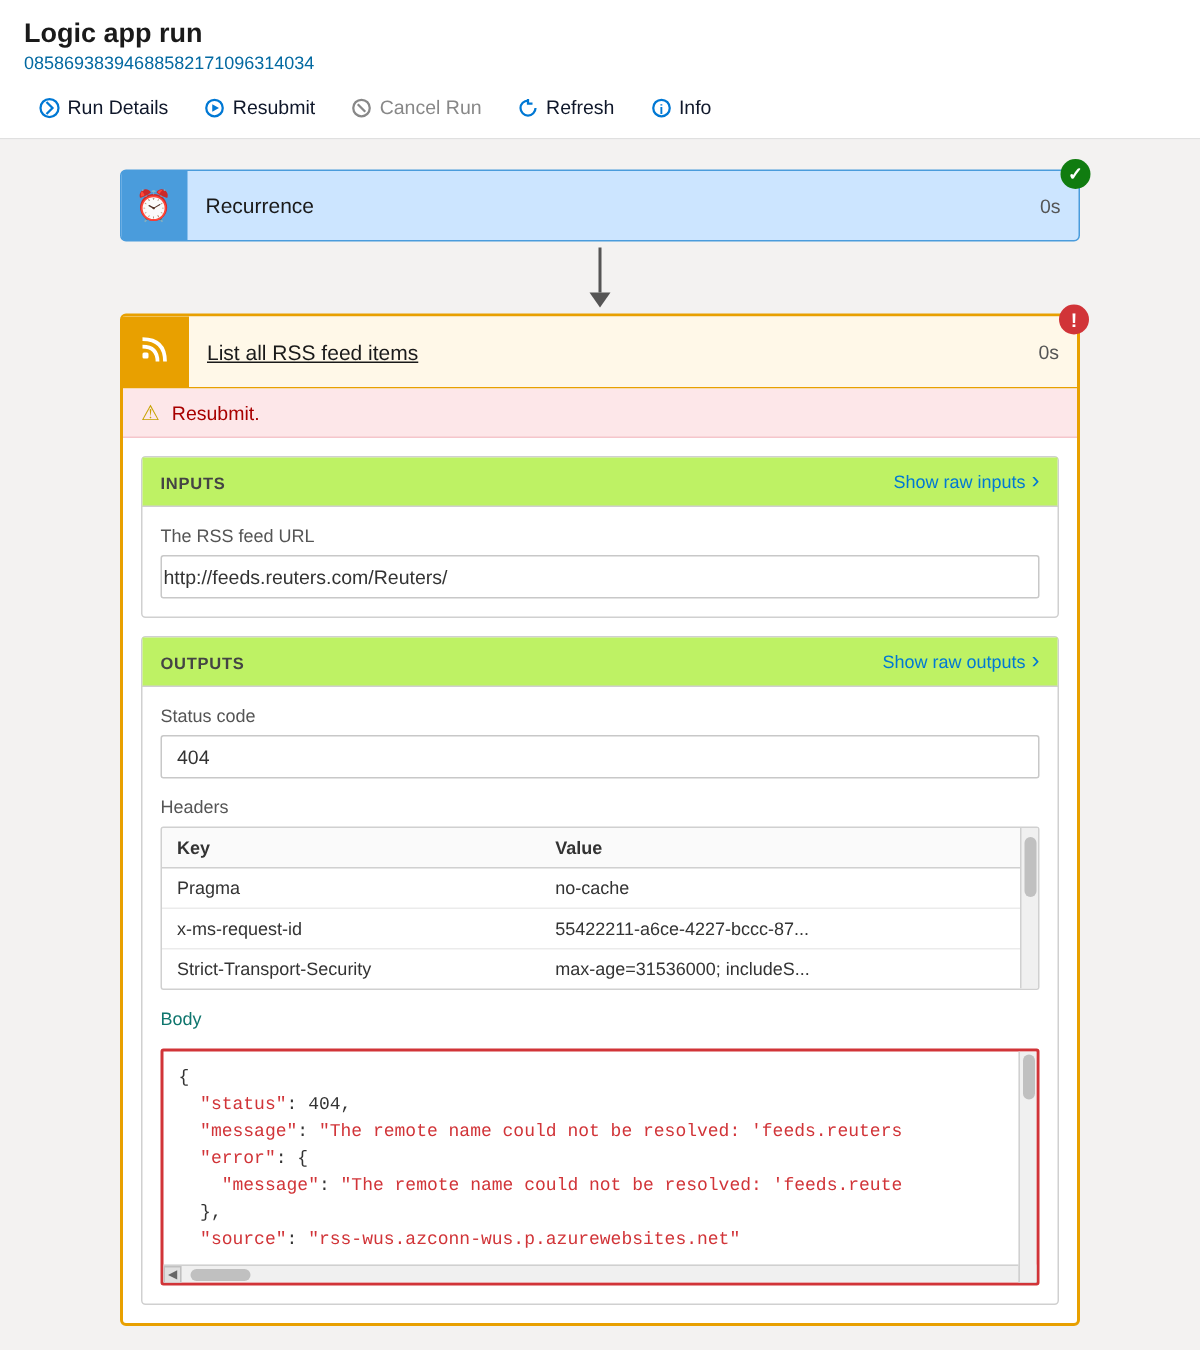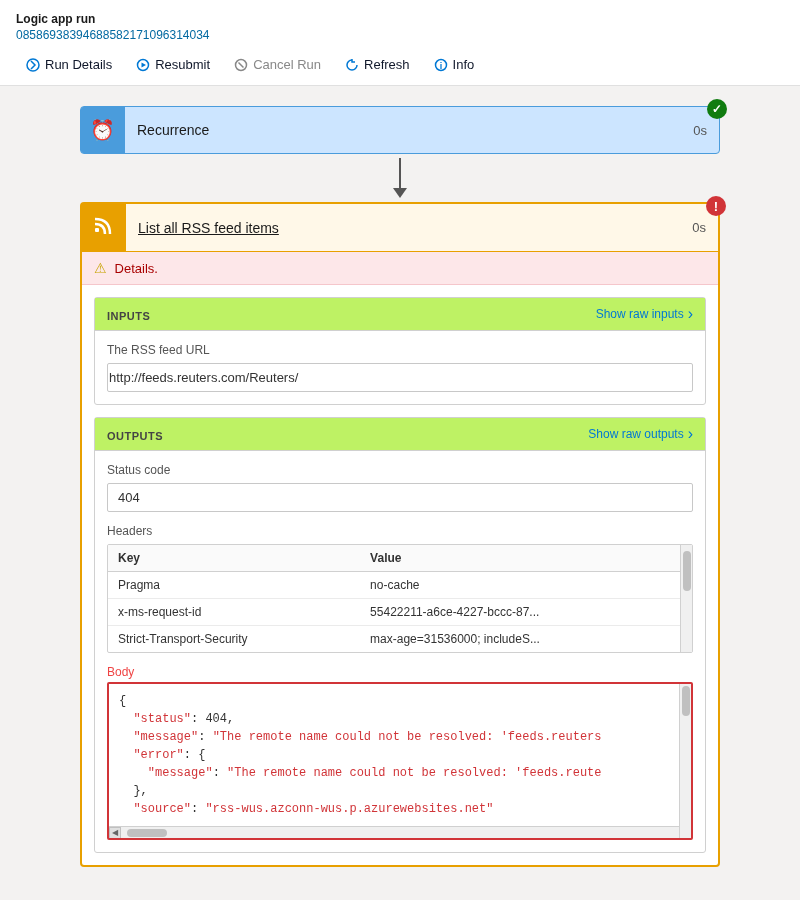--- a/index.html
+++ b/index.html
@@ -12,21 +12,21 @@
       min-height: 900px;
     }
 
     .page-header {
       background: #fff;
       padding: 12px 16px 0 16px;
       border-bottom: 1px solid #e0e0e0;
     }
 
     .page-title {
-      font-size: 12px;
+      font-size: 18px;
       font-weight: 600;
       color: #1a1a1a;
       margin-bottom: 2px;
     }
 
     .page-subtitle {
       font-size: 12px;
       color: #0369a1;
       margin-bottom: 10px;
     }
@@ -374,22 +374,22 @@
       border-bottom: none;
     }
 
     
     .body-section {
       margin-top: 12px;
     }
 
     .body-label {
       font-size: 12px;
-      color: #ef4444;
-      margin-bottom: 3px;
+      color: #0f766e;
+      margin-bottom: 13px;
     }
 
     .body-container {
       border: 2px solid #d13438;
       border-radius: 2px;
       background: #fff;
       position: relative;
       overflow: hidden;
     }
 
@@ -555,21 +555,21 @@
             </svg>
           </span>
         </div>
         <span class="rss-label">List all RSS feed items</span>
         <span class="rss-time">0s</span>
         <div class="error-badge">!</div>
       </div>
 
       <div class="error-bar">
         <span class="warning-icon">⚠</span>
-        <span>Details.</span>
+        <span>Resubmit.</span>
       </div>
 
       <div class="section-panel">
         <div class="section-header">
           <span class="section-title">INPUTS</span>
           <a class="show-raw-link">
             <span>Show raw inputs</span>
             <span class="chevron-right"></span>
           </a>
         </div>

